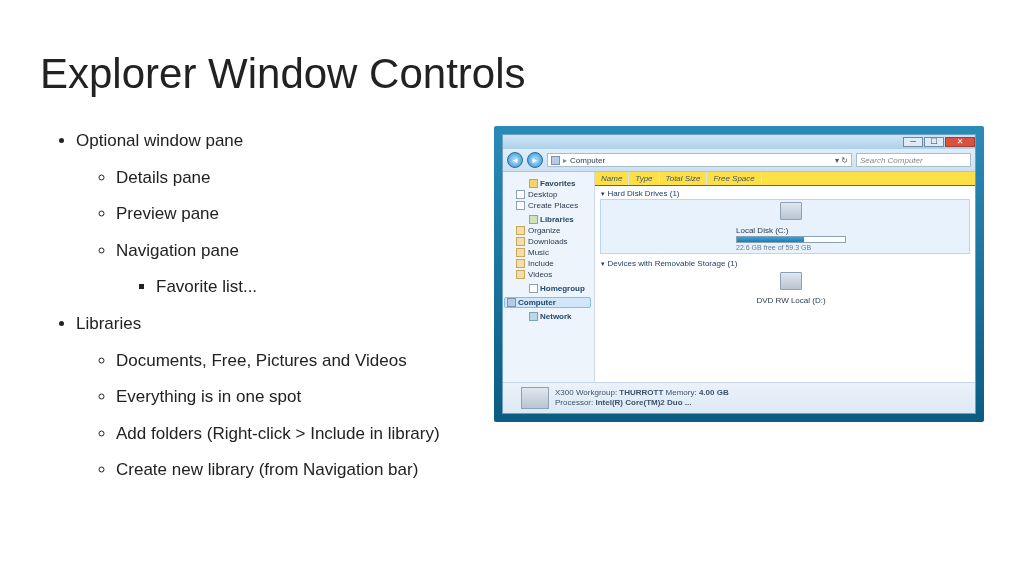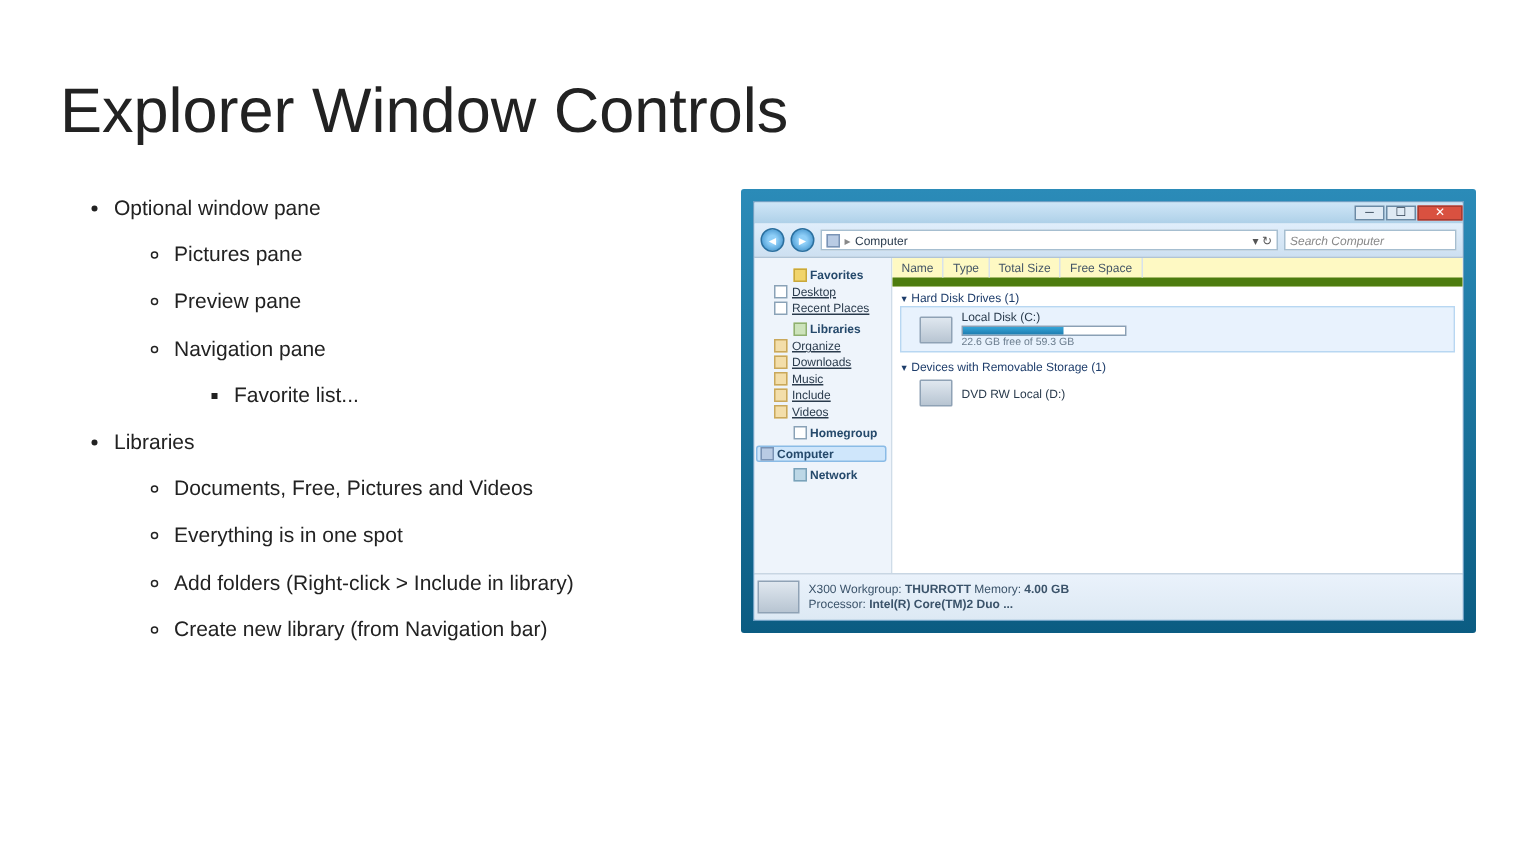--- a/index.html
+++ b/index.html
@@ -1,20 +1,20 @@
 <!DOCTYPE html>
 <html><head>
 <meta charset="utf-8">
 <style>
   * { box-sizing: border-box; margin: 0; padding: 0; }
   html, body { width: 1024px; height: 576px; font-family: Arial, Helvetica, sans-serif; background: #fff; color: #222; }
   .slide { width: 1024px; height: 576px; padding: 50px 40px 40px 40px; position: relative; }
   .title { font-family: "Arial Narrow", Arial, sans-serif; font-stretch: condensed; font-size: 42px; font-weight: 400; letter-spacing: 0px; margin-bottom: 28px; }
   .cols { display: flex; gap: 24px; }
-  .left { flex: 1; font-size: 14px; line-height: 1.8; }
+  .left { flex: 1; font-size: 17px; line-height: 1.8; }
   .right { flex: 0 0 490px; }
 
   ul.b1 { list-style: disc; padding-left: 36px; }
   ul.b2 { list-style: circle; padding-left: 40px; }
   ul.b3 { list-style: square; padding-left: 40px; }
   li { margin-bottom: 6px; }
 
   
   .win7wrap { background: linear-gradient(#2b8bb8,#0b5c82); padding: 8px; border-radius: 2px; }
   .win7 { background: #eef4fb; border: 1px solid #6fa0c4; font-size: 8px; color: #2a3b4d; user-select: none; }
@@ -31,58 +31,58 @@
   .addr .dd { margin-left:auto; color:#555; }
   .search { width:115px; background:#fff; border:1px solid #a6bed0; height:14px; display:flex; align-items:center; padding:0 3px; color:#888; font-style:italic; }
 
   .toolbar { display:flex; align-items:center; gap:12px; padding:3px 6px; background:linear-gradient(#e9f2fb,#dbe8f3); border-bottom:1px solid #b8cddf; color:#1e3d5a; }
   .toolbar .grow { flex:1; }
   .tb-icon { width:12px; height:12px; border:1px solid #9eb6ca; background:#eaf2fa; }
 
   .body { display:flex; height:210px; }
   .nav { width:92px; background:#eef4fb; border-right:1px solid #cfdce8; padding:3px 3px; overflow:hidden; }
   .nav .grp { color:#25496b; font-weight:bold; margin-top:4px; margin-bottom:1px; display:flex; align-items:center; gap:2px;padding-left:23px; }
-  .nav .itm { display:flex; align-items:center; gap:3px; padding:1px 0 1px 10px; color:#2a3b4d;text-decoration:underline; }
+  .nav .itm { display:flex; align-items:center; gap:3px; padding:1px 0 1px 10px; color:#2a3b4d; }
   .nav .sel { background:#cfe6fb; border:1px solid #8abbe6; border-radius:2px; padding:0 2px; margin-left:-2px; }
   .ic { width:9px; height:9px; display:inline-block; border:1px solid #8aa2b7; background:#fff; }
   .ic.star { background:#f1d46b; border-color:#c9a83b; }
   .ic.lib { background:#cde3bb; border-color:#8fb070; }
   .ic.comp { background:#b9cbe4; border-color:#7a93b5; }
   .ic.net { background:#bcd7e6; border-color:#7aa2b9; }
   .ic.folder { background:#f3deaa; border-color:#c9a85b; }
 
   .main { flex:1; background:#fff; display:flex; flex-direction:column; }
-  .colhdr { display:flex; border-bottom:6px solid #4d7c0f; background:#fef9c3; }
+  .colhdr { display:flex; border-bottom:1px solid #4d7c0f; background:#fde047;font-style:italic; }
   .colhdr span { padding:2px 6px; border-right:1px solid #d8e2ec; color:#456; }
   .section { padding:3px 6px; }
   .sectitle { color:#1e3d6b; display:flex; align-items:center; gap:3px; margin-bottom:2px; }
   .sectitle .chev { font-size:7px; }
-  .drive { display:flex; align-items:center; gap:6px; padding:2px 0 2px 12px; }
+  .drive { display:flex; align-items:center; gap:6px; padding:2px 0 2px 12px;flex-direction:column; }
   .drive.sel { background:#e8f2fd; outline:1px solid #b8d7f2; }
   .driveic { width:22px; height:18px; background:linear-gradient(#dfe7ef,#b8c5d2); border:1px solid #8fa2b5; border-radius:1px; }
   .drivetxt { display:flex; flex-direction:column; gap:1px; }
   .bar { width:110px; height:7px; border:1px solid #8aa0b5; background:#fff; position:relative; }
   .bar .fill { position:absolute; left:0; top:0; bottom:0; background:linear-gradient(#35a5d8,#1f7db0); }
   .freetxt { color:#6a7c8d; font-size:7px; }
 
-  .status { border-top:1px solid #c8d6e3; background:linear-gradient(#eaf2fb,#dde9f4); padding:4px 2px; display:flex; align-items:center; gap:6px; }
+  .status { border-top:1px solid #c8d6e3; background:linear-gradient(#eaf2fb,#dde9f4); padding:4px 18px; display:flex; align-items:center; gap:6px; }
   .status .big { width:28px; height:22px; background:linear-gradient(#dfe7ef,#b8c5d2); border:1px solid #8fa2b5; }
   .status .sline { color:#3b536a; line-height:1.3; }
 </style>
 </head>
 <body>
 
 <div class="slide">
   <h1 class="title">Explorer Window Controls</h1>
   <div class="cols">
     <div class="left">
       <ul class="b1">
         <li>Optional window pane</li>
         <ul class="b2">
-          <li>Pictures pane</li>
+          <li>Details pane</li>
           <li>Preview pane</li>
           <li>Navigation pane</li>
           <ul class="b3">
             <li>Favorite list...</li>
           </ul>
         </ul>
         <li>Libraries</li>
         <ul class="b2">
           <li>Documents, Free, Pictures and Videos</li>
           <li>Everything is in one spot</li>
@@ -121,21 +121,21 @@
               <div class="grp">
                   <span class="ic star"></span>
                   <span>Favorites</span>
                 </div>
               <div class="itm">
                   <span class="ic"></span>
                   <span>Desktop</span>
                 </div>
               <div class="itm">
                   <span class="ic"></span>
-                  <span>Recent Places</span>
+                  <span>Create Places</span>
                 </div>
 
               <div class="grp">
                   <span class="ic lib"></span>
                   <span>Libraries</span>
                 </div>
               <div class="itm">
                   <span class="ic folder"></span>
                   <span>Organize</span>
                 </div>

